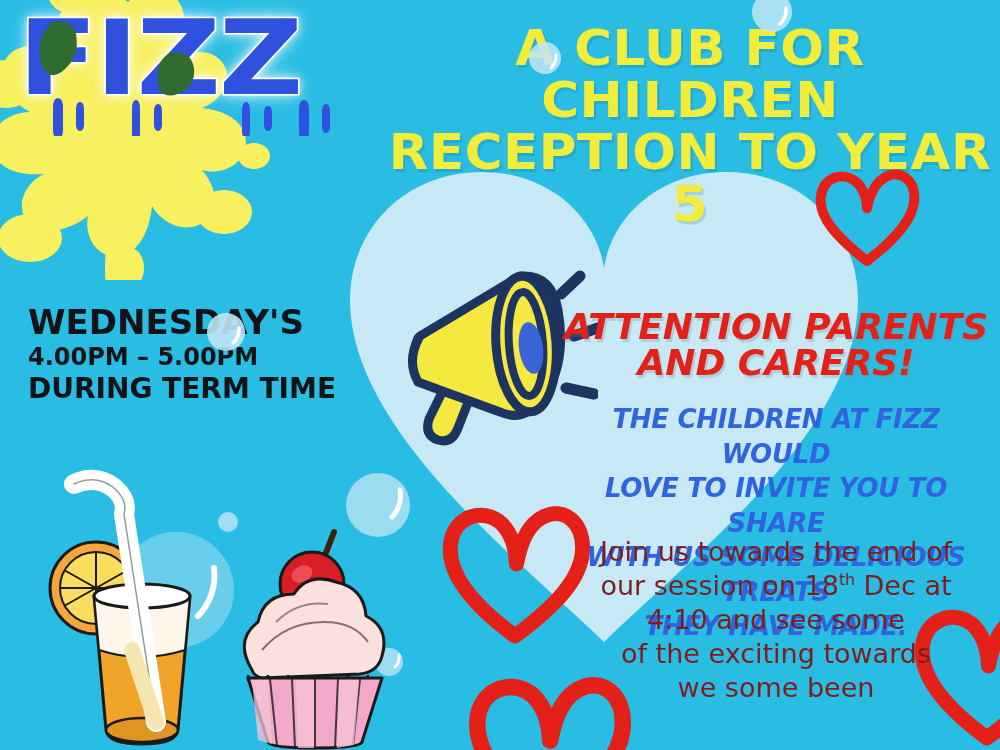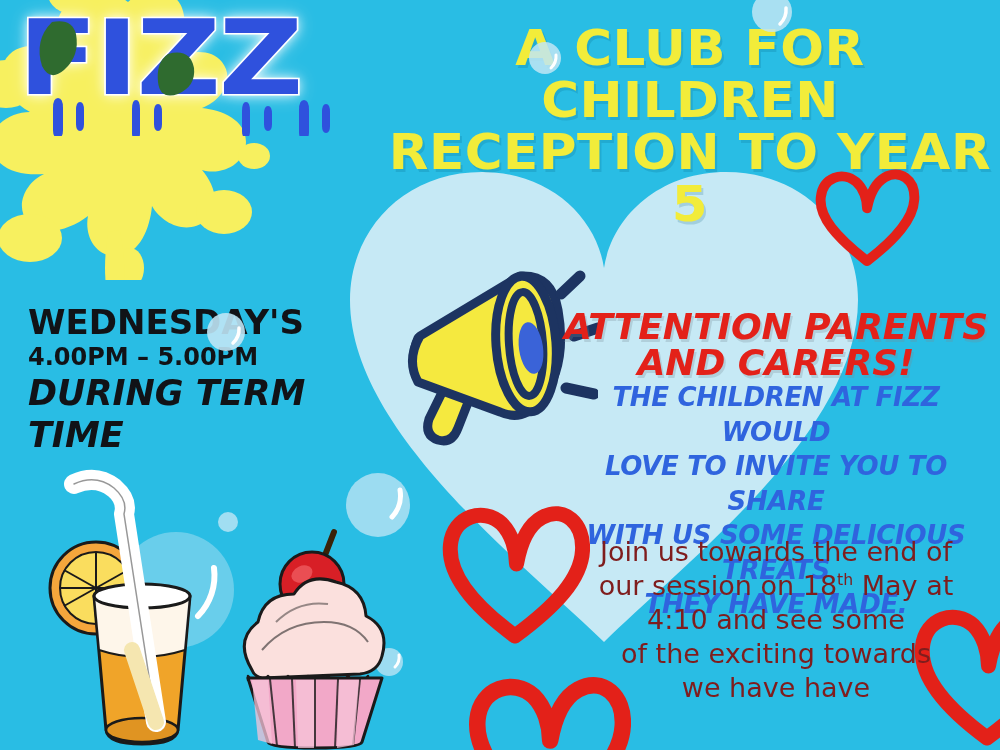--- a/index.html
+++ b/index.html
@@ -53,36 +53,36 @@
     left:28px;top:302px;width:330px;
     font-family:"DejaVu Sans",sans-serif;
     font-weight:bold;
     color:#111317;
     text-transform:uppercase;
     line-height:1.20;
     letter-spacing:0px;
   }
   #schedule .l1{font-size:34px;}
   #schedule .l2{font-size:24px;}
-  #schedule .l3{font-size:35px;font-style:italic;}
+  #schedule .l3{font-size:28px;}
 
   
   #attn{
     left:560px;top:288px;width:432px;text-align:center;
     font-family:"DejaVu Sans",sans-serif;
     font-weight:bold;font-style:italic;
     font-size:36px;line-height:1.00;
     color:#e32119;
     text-transform:uppercase;
     letter-spacing:0px;
     text-shadow:2px 3px 0 rgba(120,140,150,.28);
     margin-top:21px;
   }
   #blue-body{
-    left:556px;top:380px;width:440px;text-align:center;
+    left:556px;top:402px;width:440px;text-align:center;
     font-family:"DejaVu Sans",sans-serif;
     font-weight:bold;font-style:italic;
     font-size:26px;line-height:1.33;
     color:#2f64de;
     text-transform:uppercase;
     letter-spacing:-0.3px;
   }
   #navy-body{
     left:576px;top:535px;width:400px;text-align:center;
     font-family:"DejaVu Sans",sans-serif;
@@ -230,24 +230,24 @@
 
   <div class="abs" id="blue-body">
     <div>THE CHILDREN AT FIZZ WOULD</div>
     <div>LOVE TO INVITE YOU TO SHARE</div>
     <div>WITH US SOME DELICIOUS TREATS</div>
     <div>THEY HAVE MADE.</div>
   </div>
 
   <div class="abs" id="navy-body">
     <div>Join us towards the end of</div>
-    <div><span>our session on 18</span><sup>th</sup><span> May at</span></div>
+    <div><span>our session on 18</span><sup>th</sup><span> Dec at</span></div>
     <div>4:10 and see some</div>
     <div>of the exciting towards</div>
-    <div>we have have</div>
+    <div>we some been</div>
   </div>
 
   <svg class="abs" style="left:28px;top:468px;" width="210" height="282" viewBox="0 0 210 282">
 
     <g>
       <circle cx="68" cy="120" r="46" fill="#f5a63c" stroke="#1a1a1a" stroke-width="3"></circle>
       <circle cx="68" cy="120" r="36" fill="#fadd5e" stroke="#1a1a1a" stroke-width="2"></circle>
       <g stroke="#1a1a1a" stroke-width="2">
         <line x1="68" y1="120" x2="68" y2="84"></line>
         <line x1="68" y1="120" x2="100" y2="102"></line>

